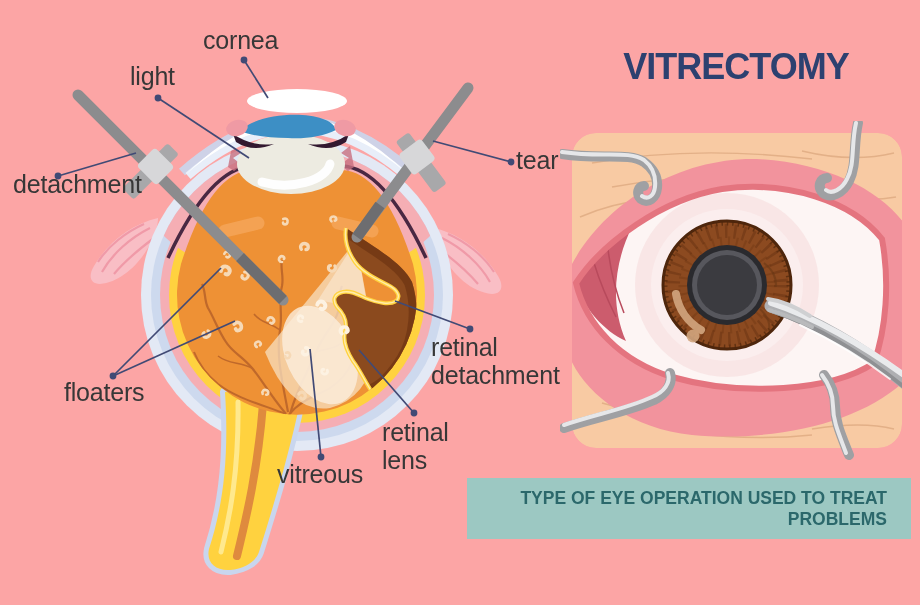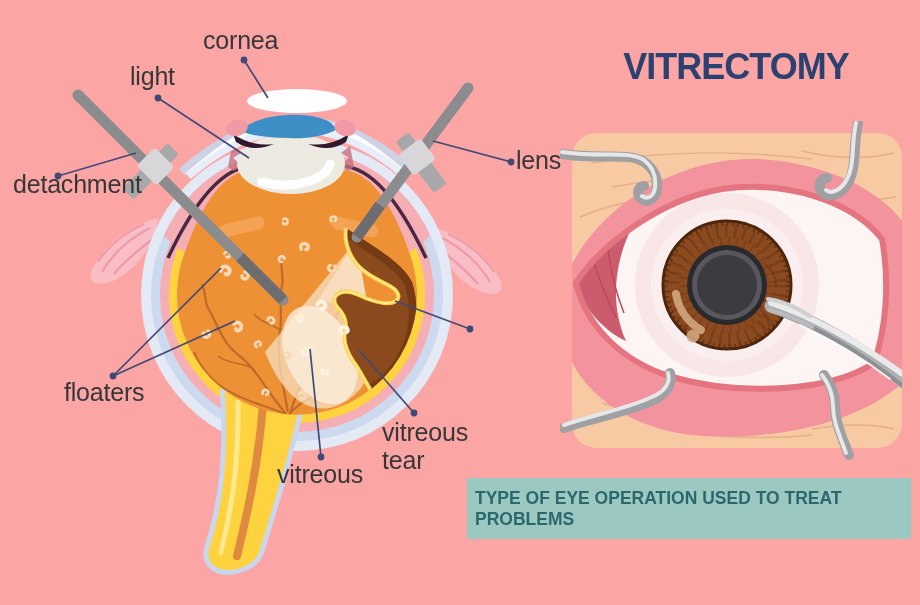--- a/index.html
+++ b/index.html
@@ -4,22 +4,22 @@
 <style>
   html,body{margin:0;padding:0;background:#fff;}
   .stage{position:relative;width:920px;height:605px;background:#fca5a5;overflow:hidden;
          font-family:"Liberation Sans",sans-serif;}
   .stage svg{position:absolute;display:block;}
   .lbl{position:absolute;color:#373737;font-size:25px;line-height:1.12;letter-spacing:-0.2px;white-space:nowrap;}
   .lbl.wrap{white-space:normal;}
   #title{position:absolute;left:552px;top:46px;width:368px;text-align:center;
          font-size:36px;font-weight:bold;color:#2d4170;letter-spacing:-1px;}
   #banner{position:absolute;left:467px;top:478px;width:444px;height:61px;background:#9cc8c2;
-          color:#2b686b;font-weight:bold;font-size:17.5px;line-height:21px;
-          box-sizing:border-box;padding:10px 12px 0 8px;}
+          color:#2b686b;font-weight:bold;font-size:17.5px;line-height:21px;text-align:right;
+          box-sizing:border-box;padding:10px 24px 0 8px;}
 </style>
 </head>
 <body>
 
 <div class="stage">
 
   <svg style="left:0;top:0" width="560" height="605" viewBox="0 0 560 605">
     <defs>
       <path id="sq" d="M0,2 C0,-1 3,-2 5,0 C7,2 5,5 3,4" fill="none" stroke-linecap="round"></path>
       <clipPath id="ballClip">
@@ -187,24 +187,25 @@
       <line x1="414" y1="413" x2="359" y2="350"></line>
         <circle cx="414" cy="413" r="3.4" stroke="none"></circle>
       <line x1="470" y1="329" x2="395" y2="301"></line>
         <circle cx="470" cy="329" r="3.4" stroke="none"></circle>
     </g>
   </svg>
 
   <div class="lbl" style="left:203px;top:26px">cornea</div>
   <div class="lbl" style="left:130px;top:62px">light</div>
   <div class="lbl" style="left:13px;top:170px">detachment</div>
-  <div class="lbl" style="left:516px;top:146px">lens</div>
+  <div class="lbl" style="left:516px;top:146px">tear</div>
   <div class="lbl" style="left:64px;top:378px">floaters</div>
   <div class="lbl" style="left:277px;top:460px">vitreous</div>
-  <div class="lbl wrap" style="left:382px;top:418px;width:80px">vitreous tear</div>
+  <div class="lbl wrap" style="left:382px;top:418px;width:80px">retinal lens</div>
+  <div class="lbl wrap" style="left:431px;top:333px;width:145px">retinal detachment</div>
 
   <div id="title">VITRECTOMY</div>
 
   <svg style="left:560px;top:121px" width="354" height="339" viewBox="-12 -12 354 339">
     <defs>
       <clipPath id="panelClip">
           <rect x="0" y="0" width="330" height="315" rx="24"></rect>
         </clipPath>
       <path id="holePath" d="M4,150 C30,110 90,66 150,56 C215,47 280,68 310,106 C318,150 314,196 302,230 C260,258 170,264 100,244 C48,228 14,192 4,150 Z"></path>
       <clipPath id="holeClip">

